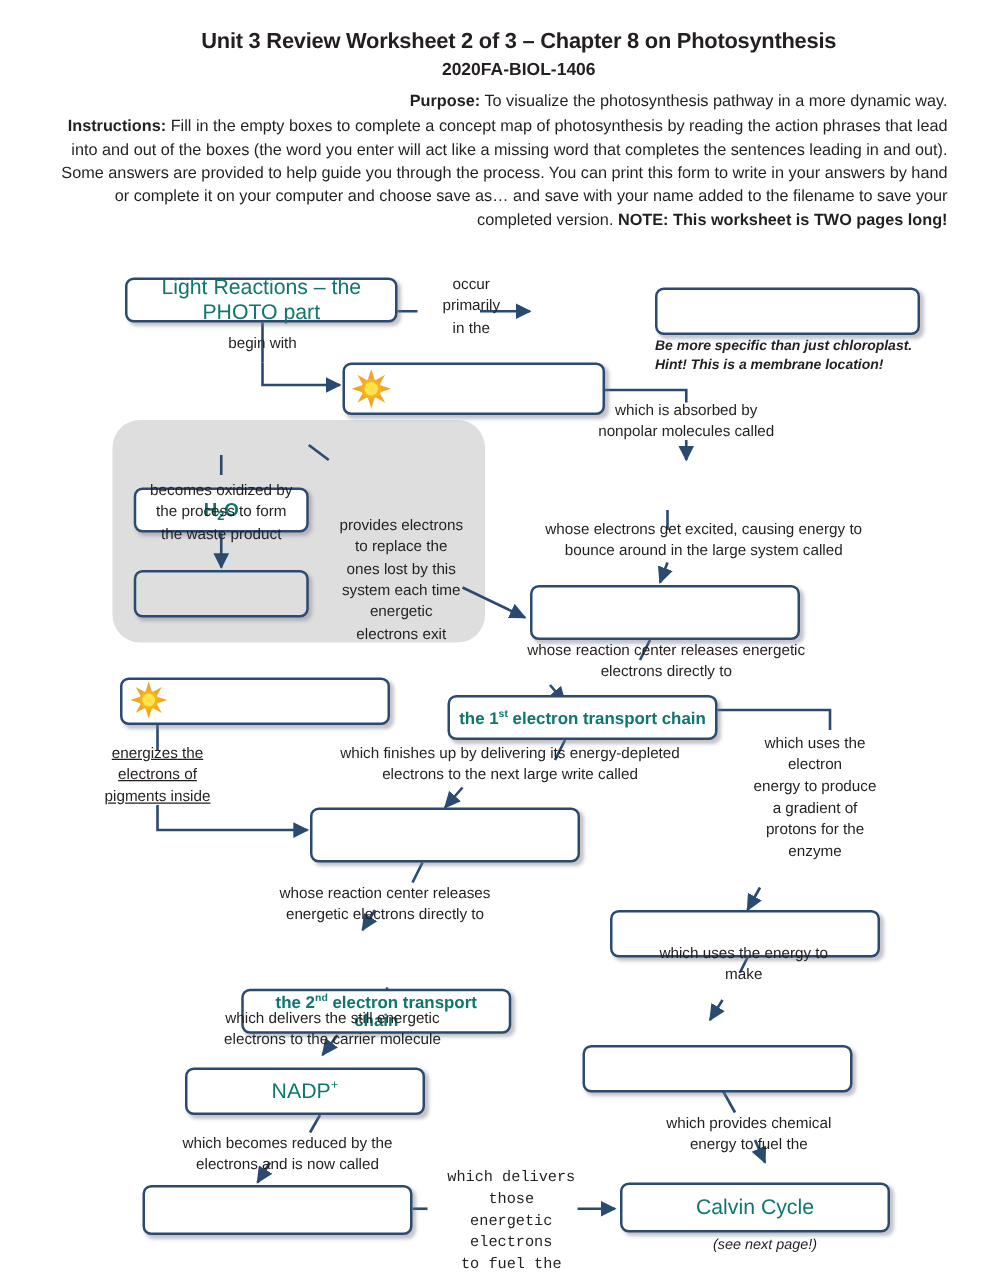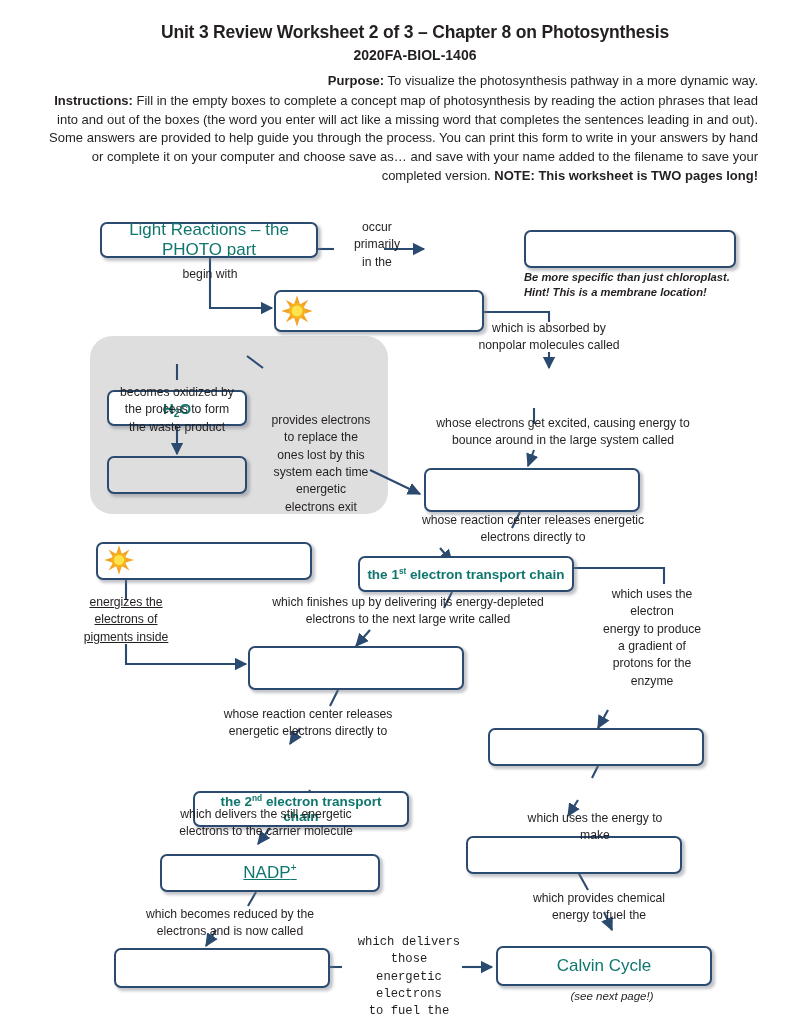--- a/index.html
+++ b/index.html
@@ -227,21 +227,21 @@
   <div class="node sub" style="left:358px; top:344px; width:216px; height:36px;">
     <span>the 1<sup>st</sup> electron transport chain</span>
   </div>
 
   <div class="node" style="left:248px; top:434px; width:216px; height:44px;"></div>
 
   <div class="node sub" style="left:193px; top:542px; width:216px; height:36px;margin-top:37px;">
     <span>the 2<sup>nd</sup> electron transport chain</span>
   </div>
 
-  <div class="node big" style="left:160px; top:642px; width:220px; height:38px;text-decoration:underline;">
+  <div class="node big" style="left:148px; top:642px; width:192px; height:38px;">
     <span>NADP<sup>+</sup></span>
   </div>
 
   <div class="node" style="left:488px; top:516px; width:216px; height:38px;"></div>
 
   <div class="node" style="left:466px; top:624px; width:216px; height:38px;"></div>
 
   <div class="node" style="left:114px; top:736px; width:216px; height:40px;"></div>
 
   <div class="node big" style="left:496px; top:734px; width:216px; height:40px;">
@@ -290,21 +290,21 @@
 a gradient of
 protons for the
 enzyme</div>
 
   <div class="lbl" style="left:186px; top:494px; width:244px; white-space:pre-line;">whose reaction center releases
 energetic electrons directly to</div>
 
   <div class="lbl" style="left:146px; top:594px; width:240px; white-space:pre-line;">which delivers the still energetic
 electrons to the carrier molecule</div>
 
-  <div class="lbl" style="left:490px; top:598px; width:210px; white-space:pre-line;">which uses the energy to
+  <div class="lbl" style="left:490px; top:542px; width:210px; white-space:pre-line;">which uses the energy to
 make</div>
 
   <div class="lbl" style="left:110px; top:694px; width:240px; white-space:pre-line;">which becomes reduced by the
 electrons and is now called</div>
 
   <div class="lbl" style="left:490px; top:678px; width:218px; white-space:pre-line;">which provides chemical
 energy to fuel the</div>
 
   <div class="lbl" style="left:344px; top:722px; width:130px; white-space:pre-line;font-family:Liberation Mono, monospace;">which delivers those
 energetic electrons

